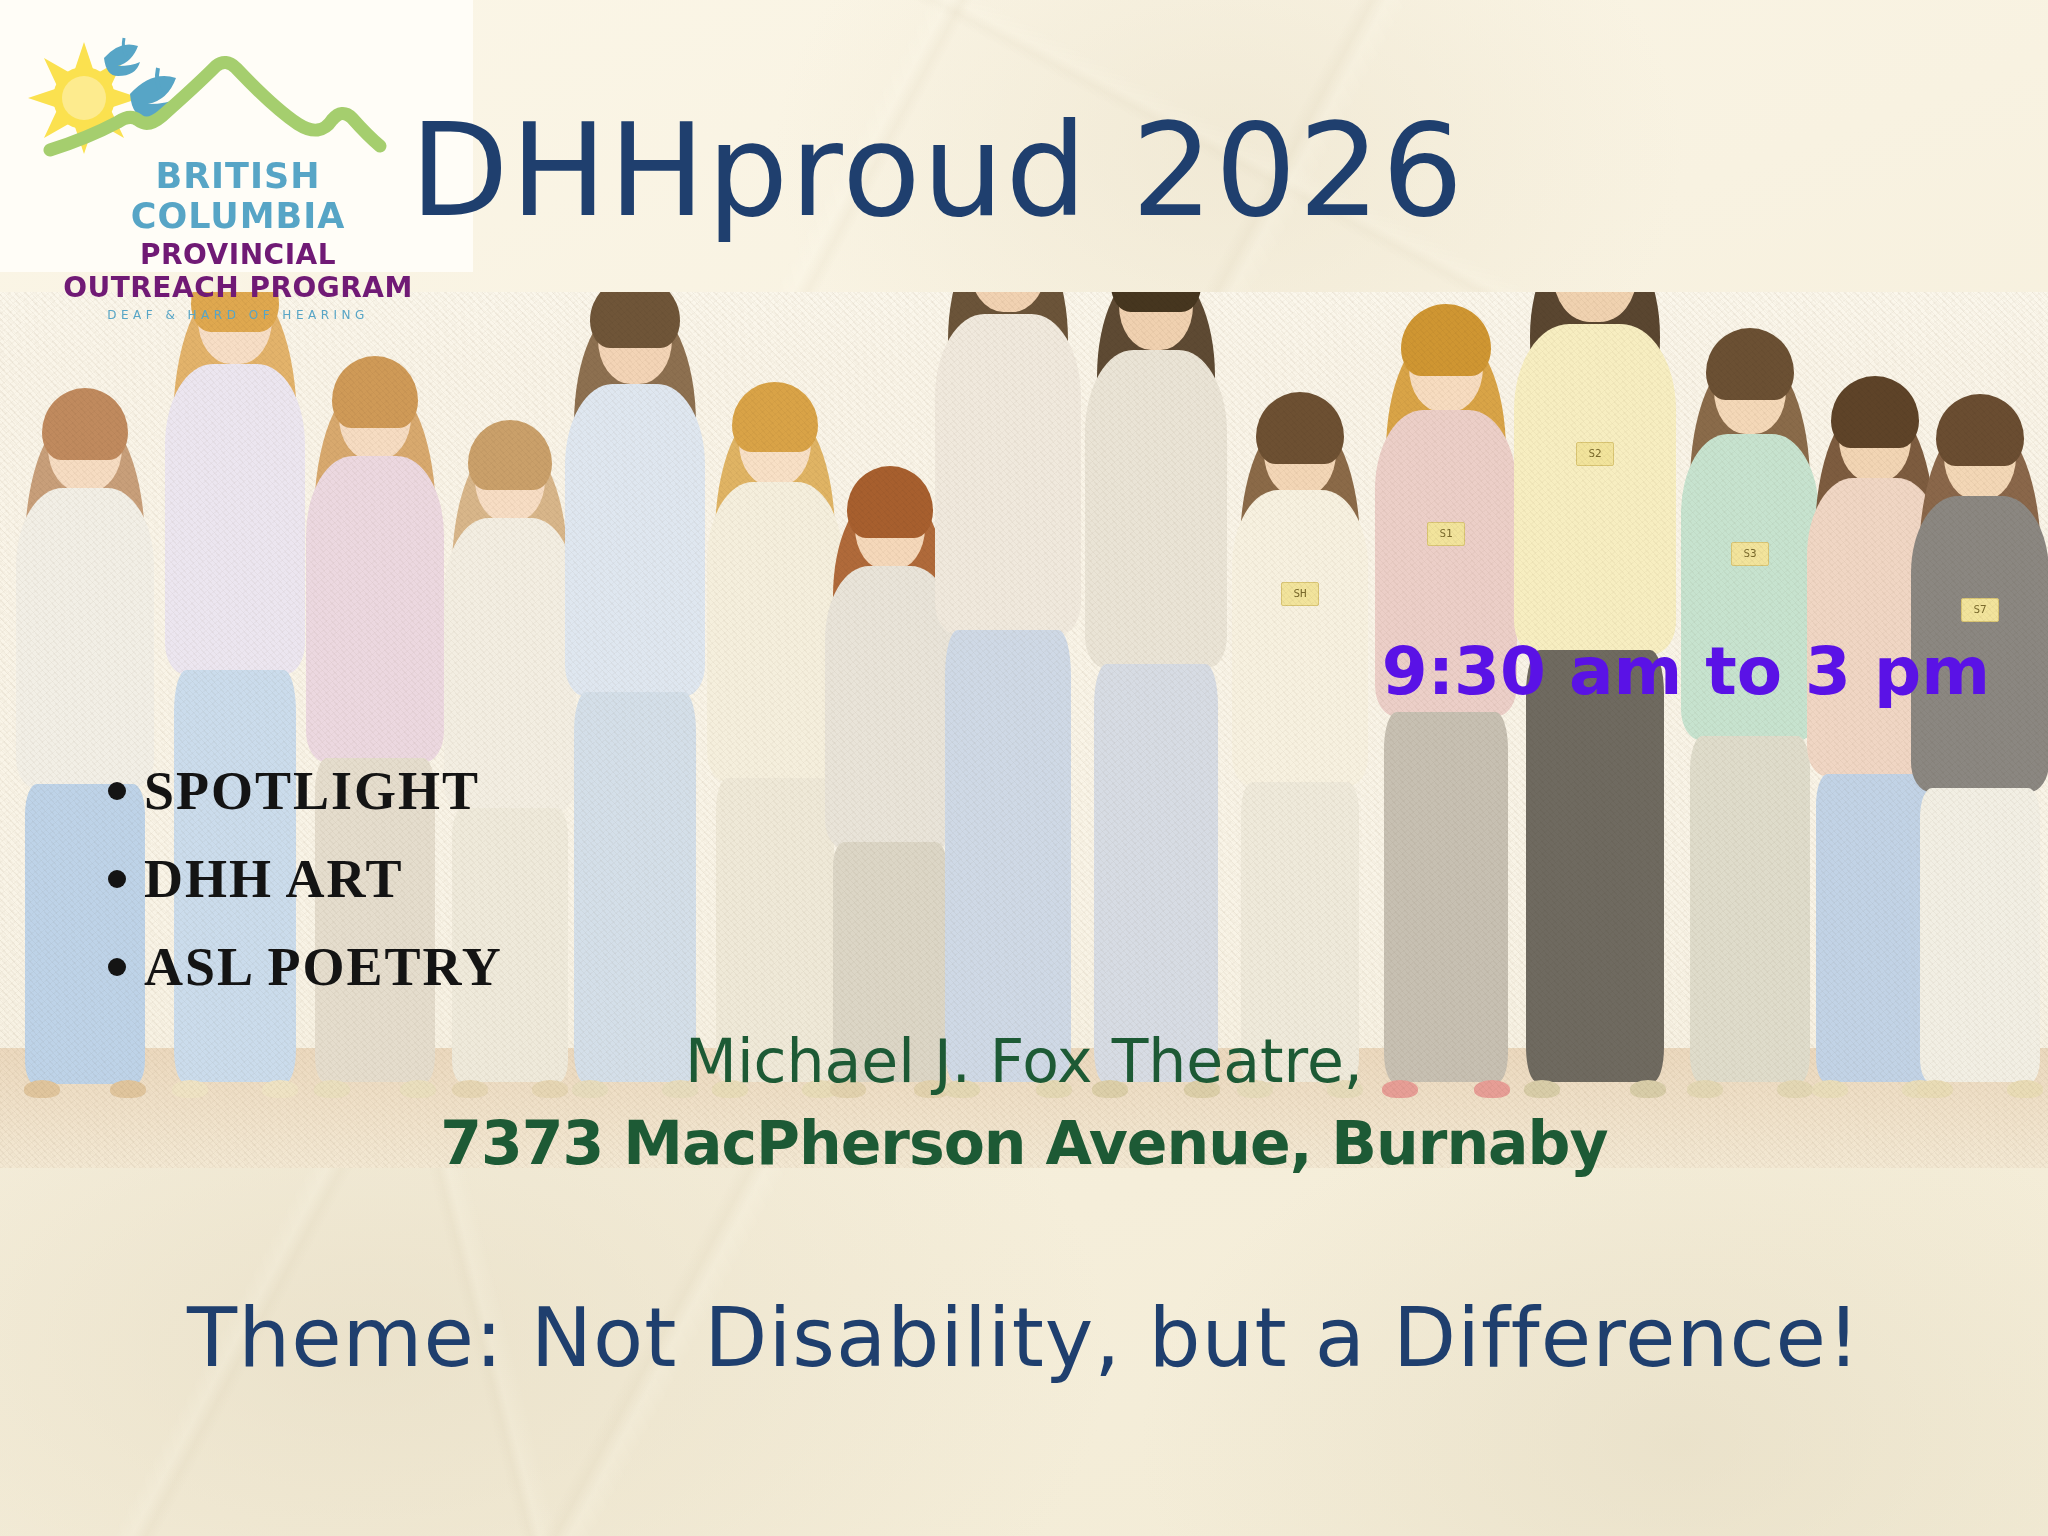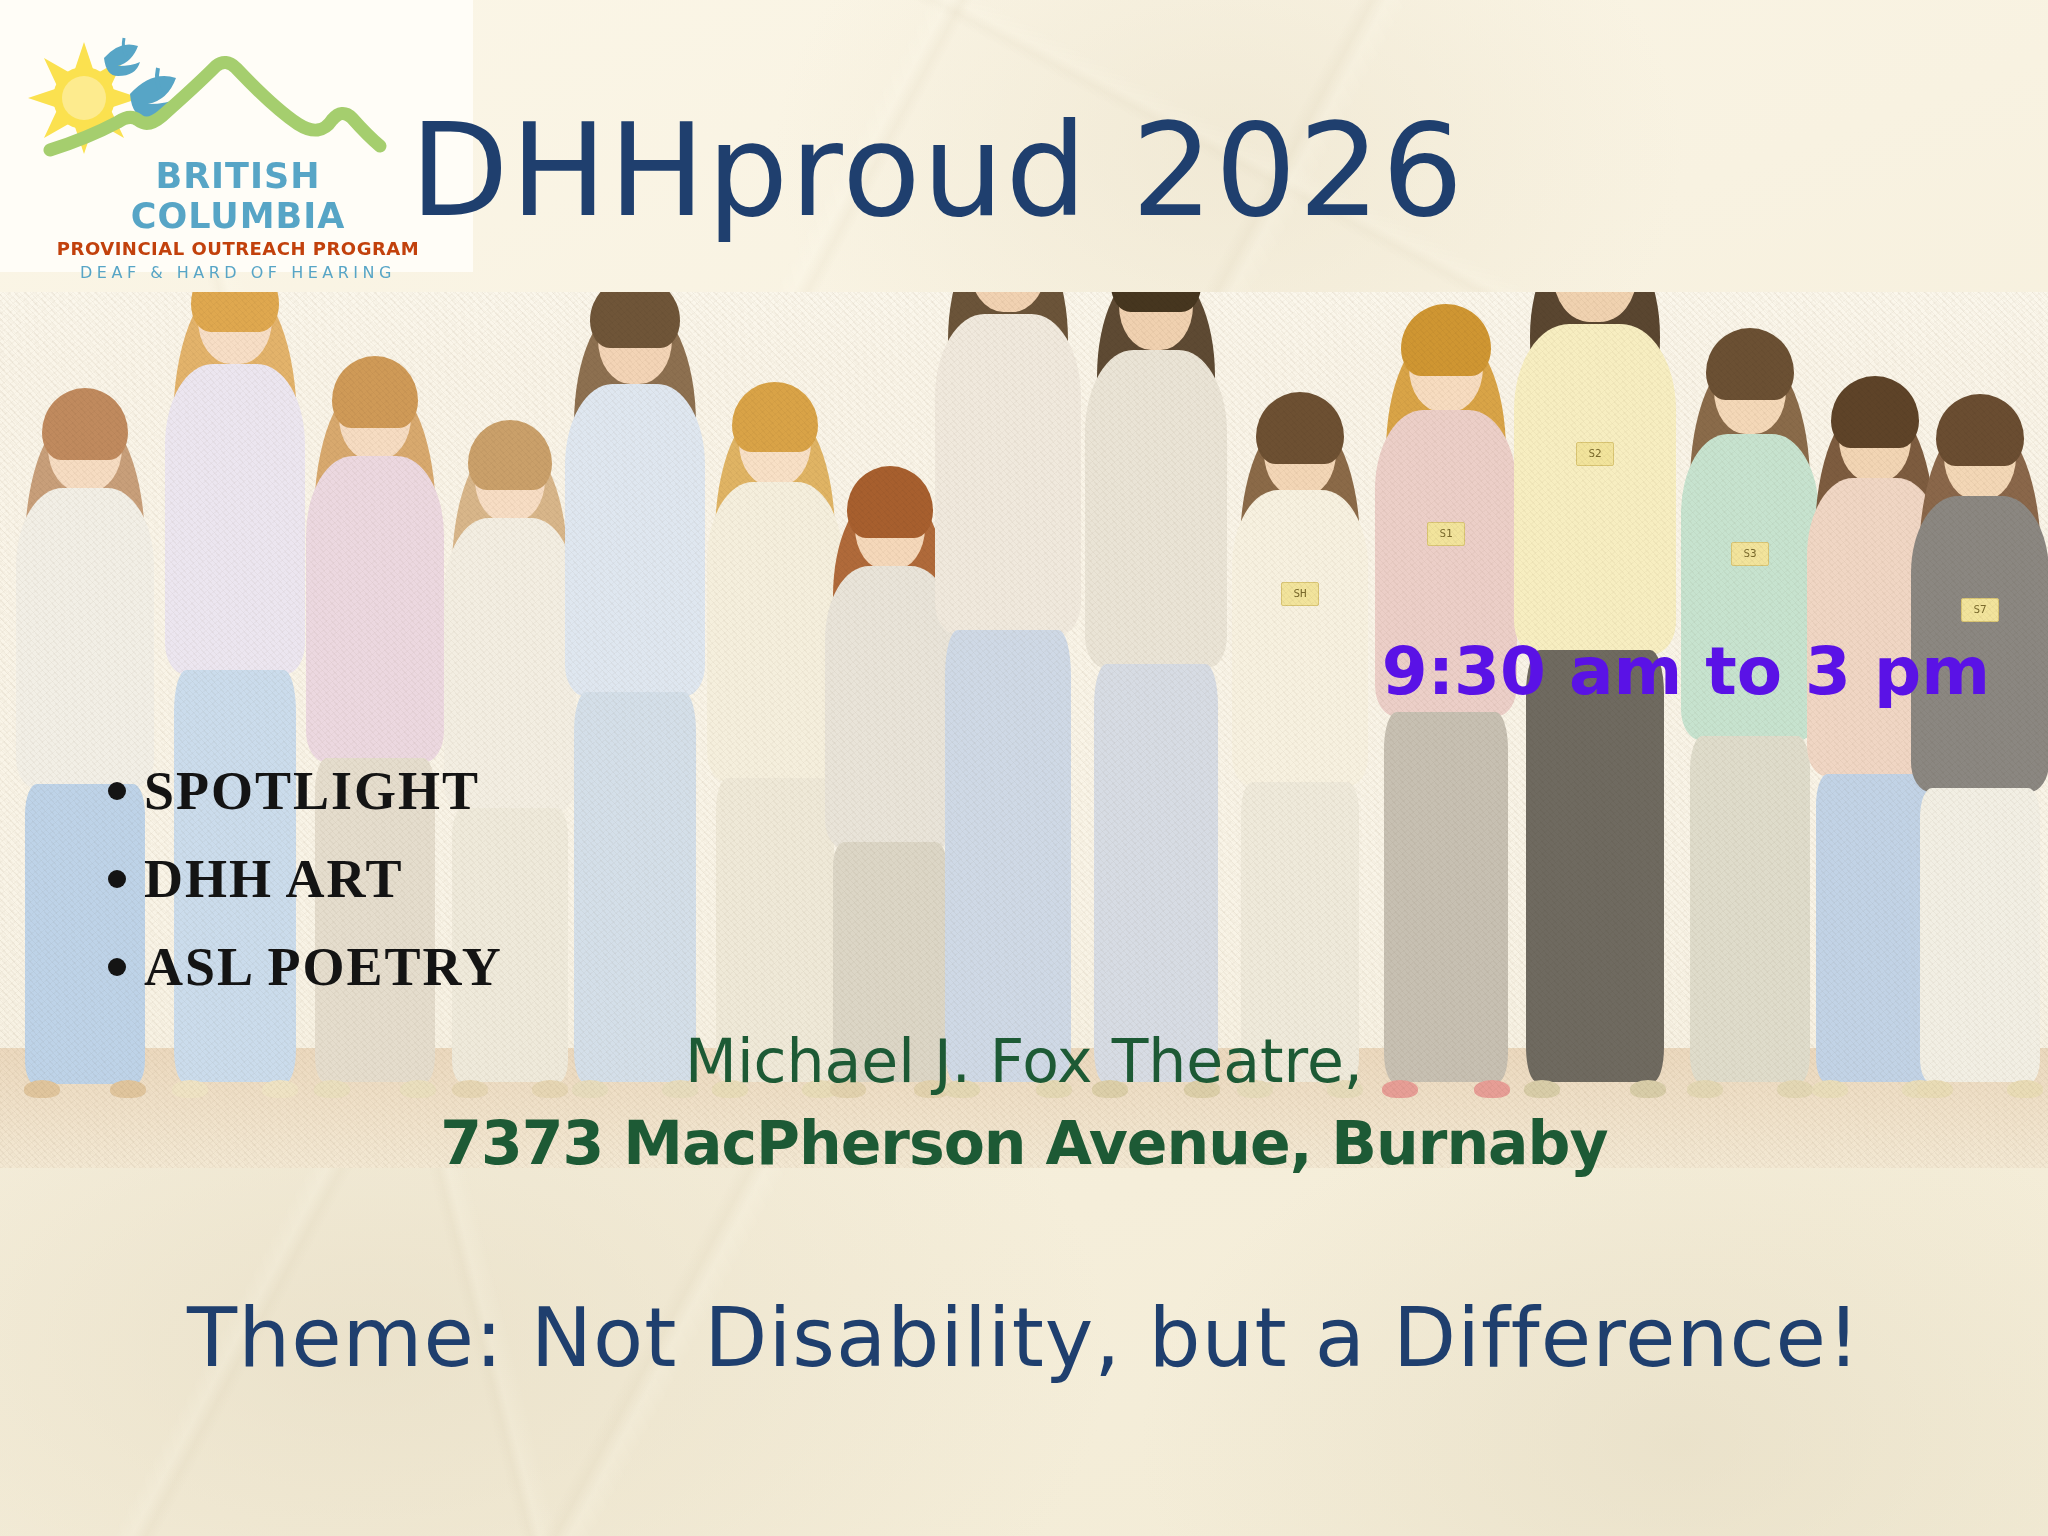--- a/index.html
+++ b/index.html
@@ -270,22 +270,22 @@
         </g>
         <g fill="#57a5c6">
           <path d="M104 78 q22 -24 46 -16 q-8 22 -28 26 q20 0 30 -6 q-6 20 -30 20 q-16 0 -18 -24z"></path>
           <path d="M132 52 q-3 14 3 24" stroke="#57a5c6" stroke-width="4" fill="none"></path>
         </g>
 
         <path d="M24 134 Q62 122 92 106 Q104 98 112 104 Q122 112 136 100 Q170 70 190 50 Q200 42 210 52 Q248 92 272 108 Q294 122 306 104 Q316 92 326 102 Q342 120 354 130" fill="none" stroke="#a5ce6e" stroke-width="13" stroke-linecap="round" stroke-linejoin="round"></path>
       </svg>
       <div style="position:absolute;left:22px;top:132px;width:380px;text-align:center;margin-top:8px;">
         <div style="font-family:'DejaVu Sans',sans-serif;font-weight:700;font-size:35px;color:#57a5c6;letter-spacing:1px;">BRITISH COLUMBIA</div>
-        <div style="font-family:'DejaVu Sans',sans-serif;font-weight:700;font-size:18px;color:#c2410c;letter-spacing:.5px;margin-top:2px;">PROVINCIAL OUTREACH PROGRAM</div>
-        <div style="font-family:'DejaVu Sans',sans-serif;font-weight:400;font-size:16px;color:#57a5c6;letter-spacing:4.5px;margin-top:4px;">DEAF &amp; HARD OF HEARING</div>
+        <div style="font-family:'DejaVu Sans',sans-serif;font-weight:700;font-size:28px;color:#701a75;letter-spacing:.5px;margin-top:2px;">PROVINCIAL OUTREACH PROGRAM</div>
+        <div style="font-family:'DejaVu Sans',sans-serif;font-weight:400;font-size:12px;color:#57a5c6;letter-spacing:4.5px;margin-top:4px;">DEAF &amp; HARD OF HEARING</div>
       </div>
     </div>
   </div>
 
   <div class="title">DHHproud 2026</div>
 
   <ul class="bullets">
     <li>SPOTLIGHT</li>
     <li>DHH ART</li>
     <li>ASL POETRY</li>

